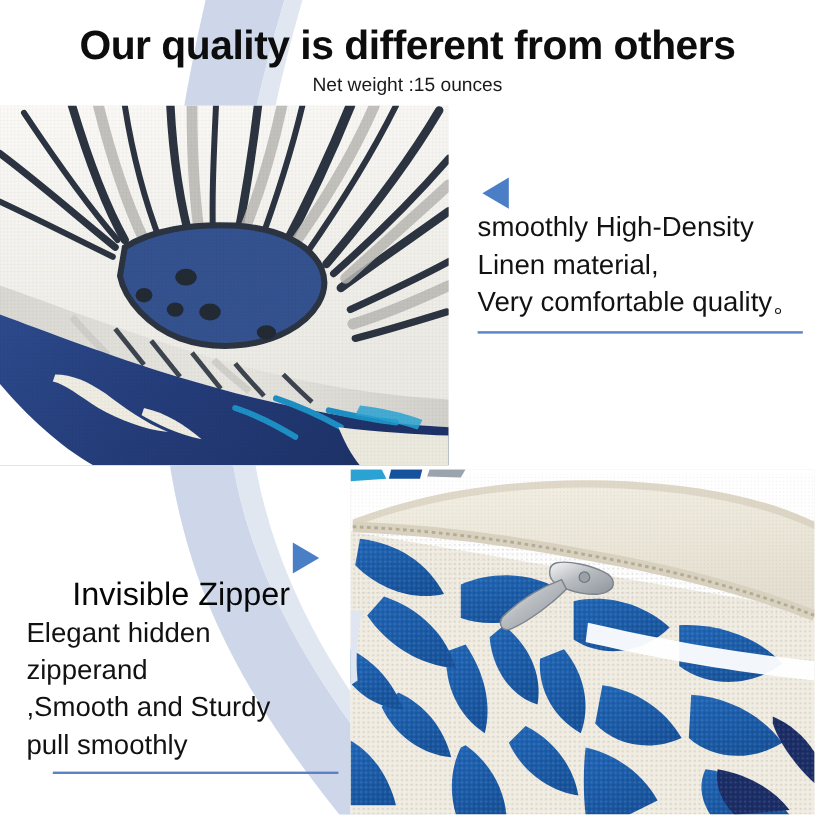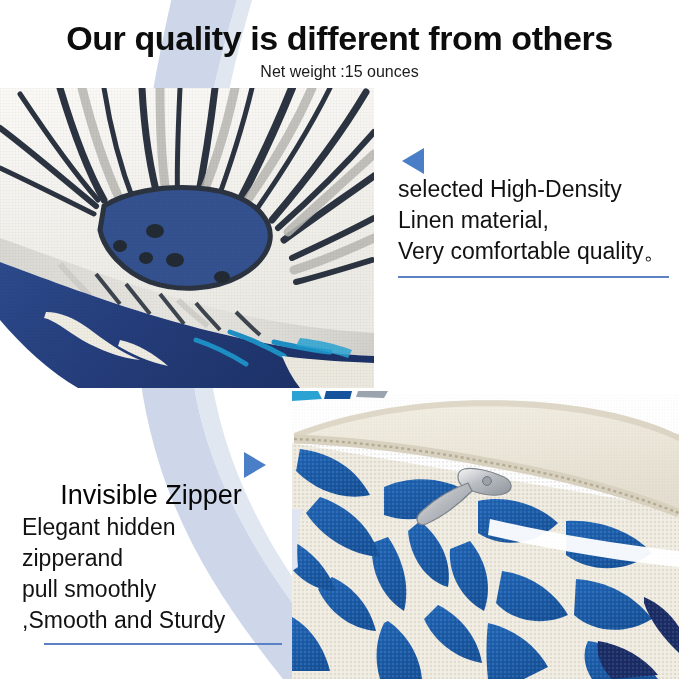--- a/index.html
+++ b/index.html
@@ -370,29 +370,29 @@
         <path d="M34,0 L60,0 L58,8 L32,8 Z"></path>
       </g>
       <g fill="#9aa3ae">
         <path d="M66,0 L96,0 L92,7 L64,6 Z"></path>
       </g>
     </svg>
   </div>
 
   <div class="callout" id="callout-material">
     <span class="tri tri-left"></span>
-    <div class="body-text left">selected High-Density</div>
+    <div class="body-text left">smoothly High-Density</div>
     <div class="body-text left">Linen material,</div>
     <div class="body-text left">Very comfortable quality。</div>
     <hr class="rule" id="rule-material">
   </div>
 
   <div class="callout" id="callout-zipper">
     <span class="tri tri-right"></span>
     <div class="sub-head">Invisible Zipper</div>
     <div class="body-text right">Elegant hidden</div>
     <div class="body-text right">zipperand</div>
+    <div class="body-text right">,Smooth and  Sturdy</div>
     <div class="body-text right">pull smoothly</div>
-    <div class="body-text right">,Smooth and  Sturdy</div>
     <hr class="rule" id="rule-zipper">
   </div>
 
 </div>
 
 </body></html>

